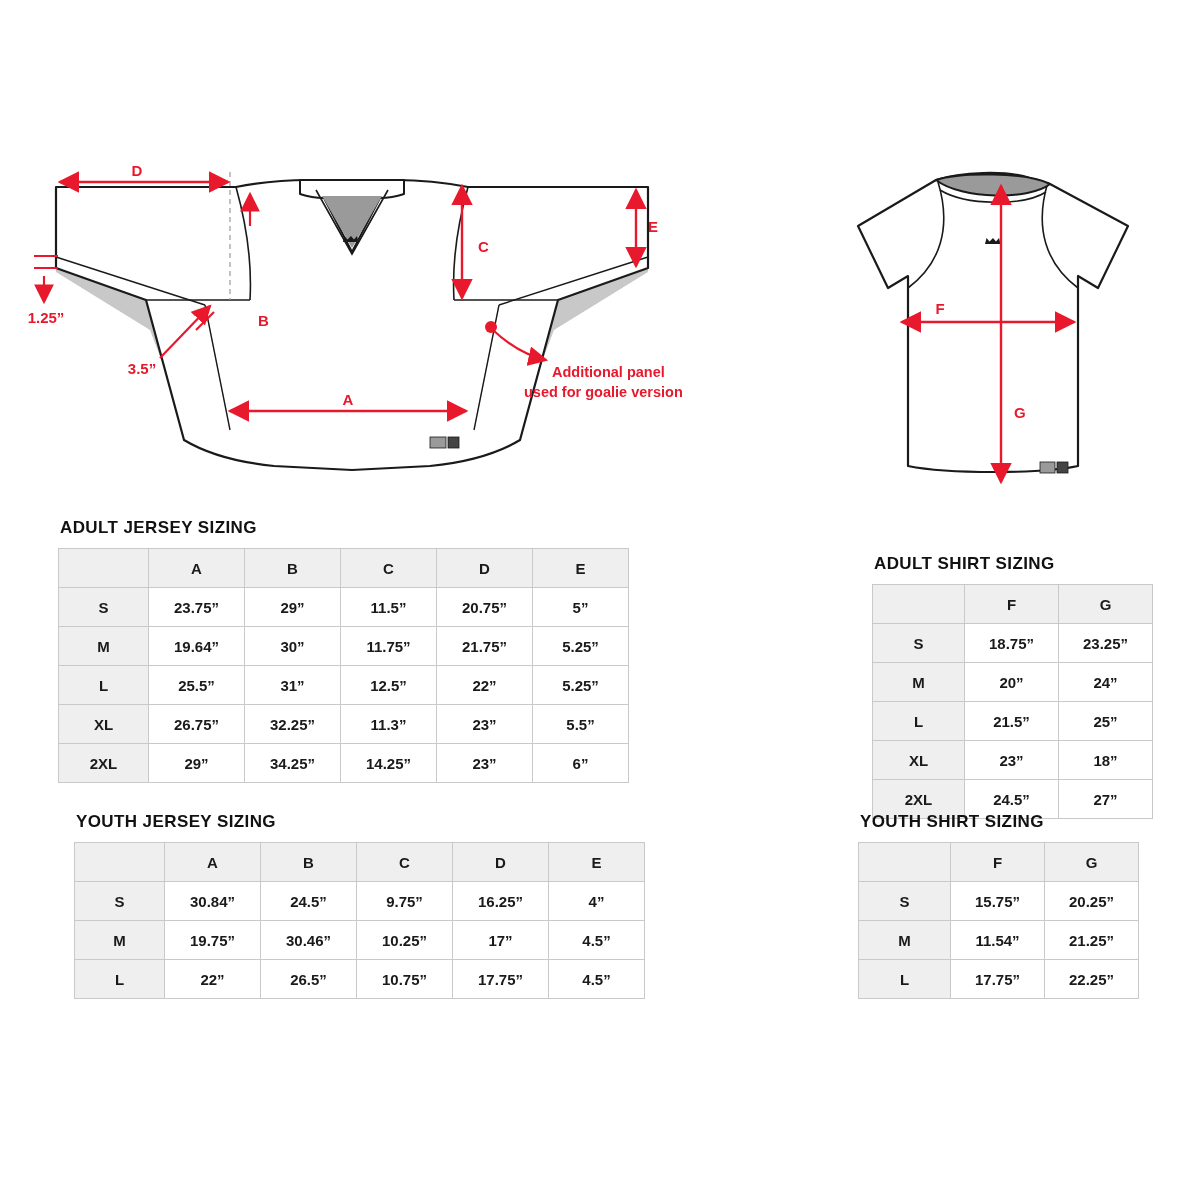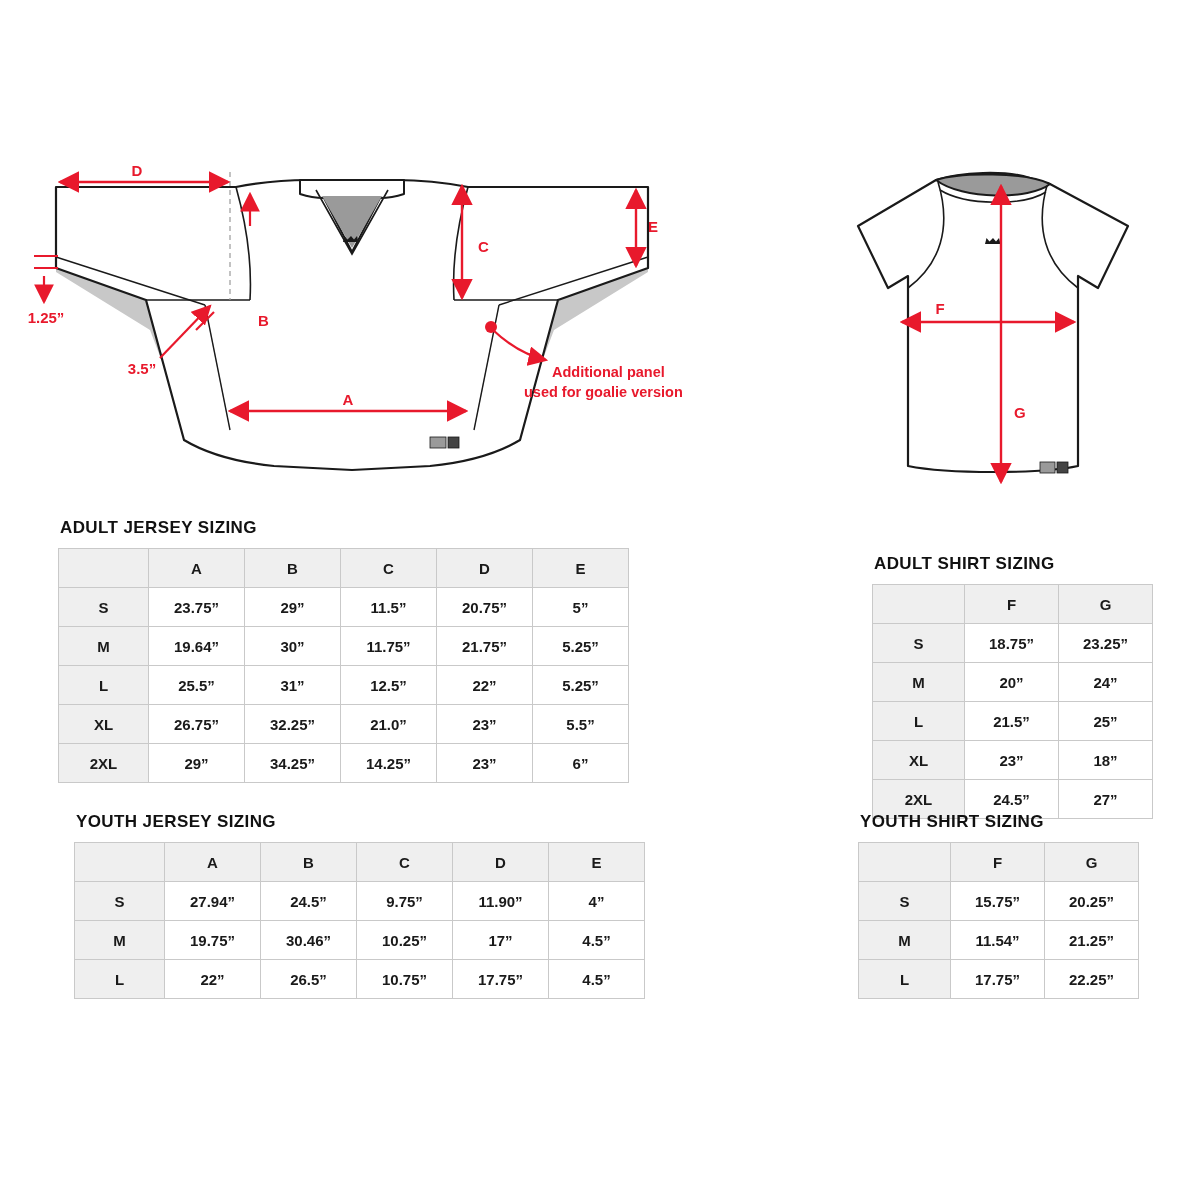--- a/index.html
+++ b/index.html
@@ -260,21 +260,21 @@
           <td>25.5”</td>
           <td>31”</td>
           <td>12.5”</td>
           <td>22”</td>
           <td>5.25”</td>
         </tr>
         <tr>
           <th>XL</th>
           <td>26.75”</td>
           <td>32.25”</td>
-          <td>21.0”</td>
+          <td>11.3”</td>
           <td>23”</td>
           <td>5.5”</td>
         </tr>
         <tr>
           <th>2XL</th>
           <td>29”</td>
           <td>34.25”</td>
           <td>14.25”</td>
           <td>23”</td>
           <td>6”</td>
@@ -300,24 +300,24 @@
           <th>A</th>
           <th>B</th>
           <th>C</th>
           <th>D</th>
           <th>E</th>
         </tr>
       </thead>
       <tbody>
         <tr>
           <th>S</th>
-          <td>27.94”</td>
+          <td>30.84”</td>
           <td>24.5”</td>
           <td>9.75”</td>
-          <td>11.90”</td>
+          <td>16.25”</td>
           <td>4”</td>
         </tr>
         <tr>
           <th>M</th>
           <td>19.75”</td>
           <td>30.46”</td>
           <td>10.25”</td>
           <td>17”</td>
           <td>4.5”</td>
         </tr>

